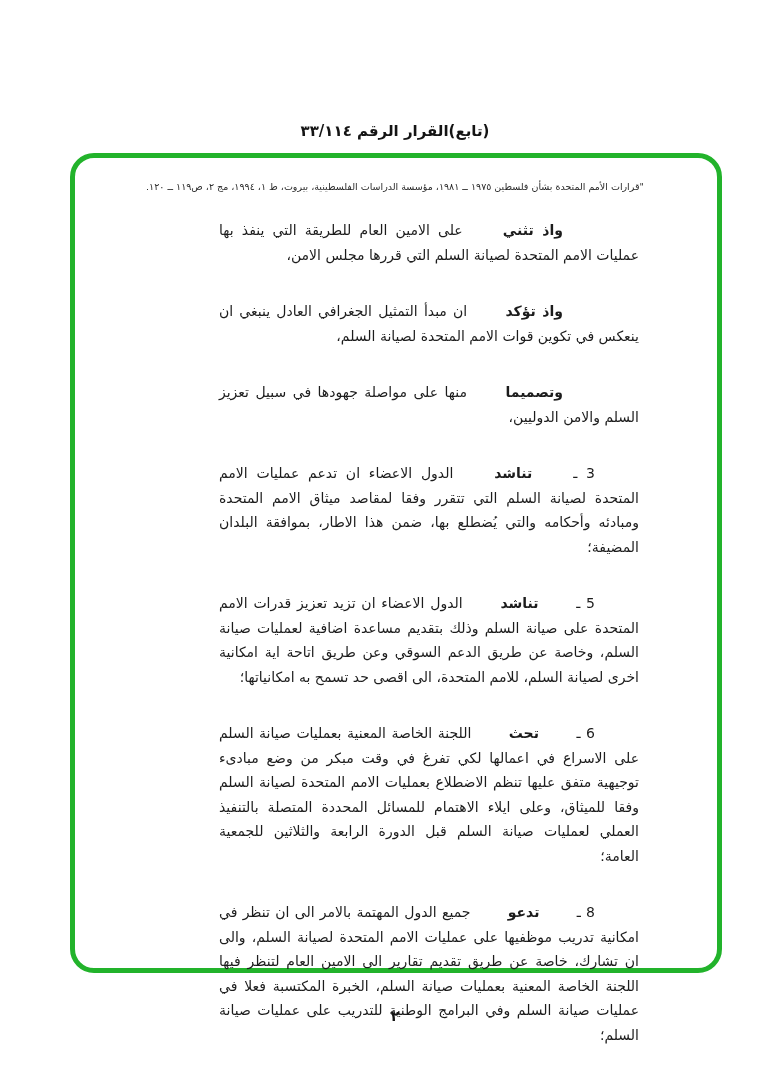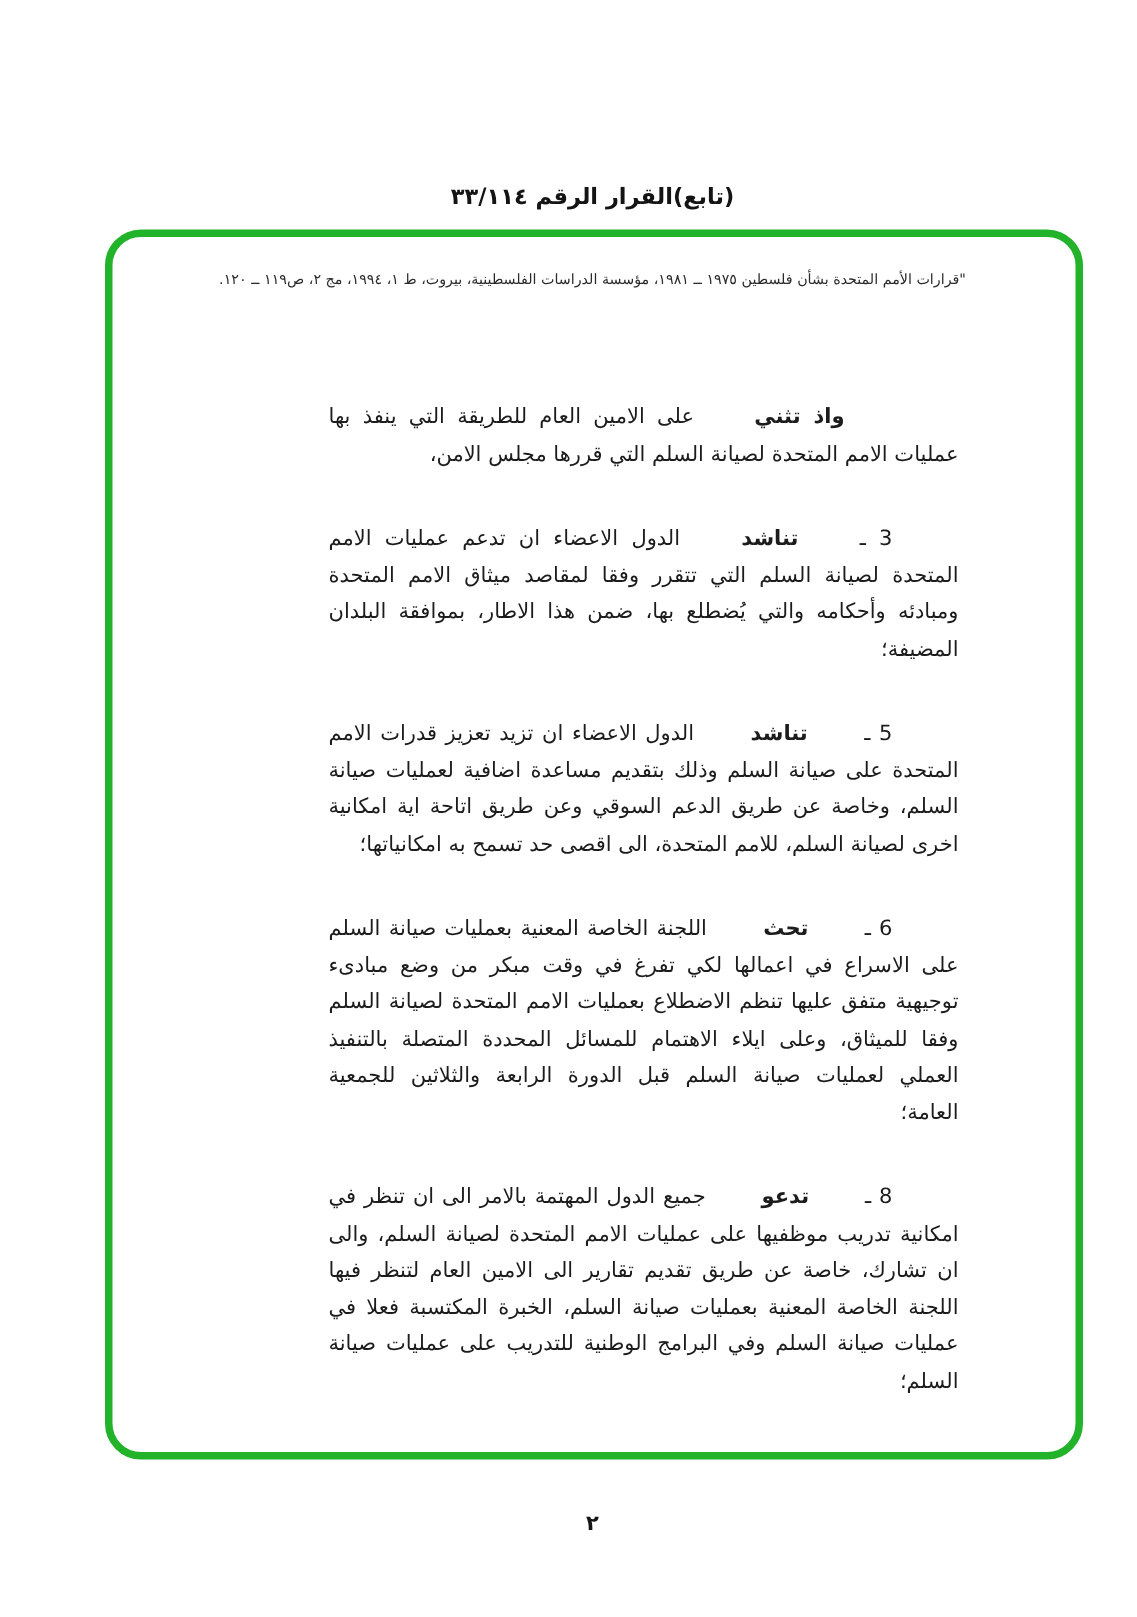--- a/index.html
+++ b/index.html
@@ -42,21 +42,20 @@
 
   .text-column {
     position:absolute;
     top:28px; right:46px;
     width:484px;
     direction:rtl;
     text-align:justify;
     font-size:14px;
     line-height:24.5px;
     color:#1c1c1c;
-    margin-top:48px;
   }
   .text-column p {
     text-indent:28px;
     margin:0;
   }
   .text-column b { font-weight:bold; }
 
   .page-number {
     position:absolute;
     top:976px; left:0; right:0;
@@ -76,21 +75,23 @@
     <div class="doc-title">(تابع)القرار الرقم ٣٣/١١٤</div>
     <div class="doc-citation">"قرارات الأمم المتحدة بشأن فلسطين ١٩٧٥ ــ ١٩٨١، مؤسسة الدراسات الفلسطينية، بيروت، ط ١، ١٩٩٤، مج ٢، ص١١٩ ــ ١٢٠.</div>
   </header>
 
   <div class="green-box" style="border-color: rgb(34, 179, 43);">
     <div class="text-column">
 
       <p><span></span><b>واذ تثني</b><span> على الامين العام للطريقة التي ينفذ بها عمليات الامم المتحدة لصيانة السلم التي قررها مجلس الامن،</span></p>
 
 
+      <p><span></span><b>واذ تؤكد</b><span> ان مبدأ التمثيل الجغرافي العادل ينبغي ان ينعكس في تكوين قوات الامم المتحدة لصيانة السلم،</span></p>
 
+      <p><span></span><b>وتصميما</b><span> منها على مواصلة جهودها في سبيل تعزيز السلم والامن الدوليين،</span></p>
 
       <p><span>3 ـ </span><b>تناشد</b><span> الدول الاعضاء ان تدعم عمليات الامم المتحدة لصيانة السلم التي تتقرر وفقا لمقاصد ميثاق الامم المتحدة ومبادئه وأحكامه والتي يُضطلع بها، ضمن هذا الاطار، بموافقة البلدان المضيفة؛</span></p>
 
 
       <p><span>5 ـ </span><b>تناشد</b><span> الدول الاعضاء ان تزيد تعزيز قدرات الامم المتحدة على صيانة السلم وذلك بتقديم مساعدة اضافية لعمليات صيانة السلم، وخاصة عن طريق الدعم السوقي وعن طريق اتاحة اية امكانية اخرى لصيانة السلم، للامم المتحدة، الى اقصى حد تسمح به امكانياتها؛</span></p>
 
       <p><span>6 ـ </span><b>تحث</b><span> اللجنة الخاصة المعنية بعمليات صيانة السلم على الاسراع في اعمالها لكي تفرغ في وقت مبكر من وضع مبادىء توجيهية متفق عليها تنظم الاضطلاع بعمليات الامم المتحدة لصيانة السلم وفقا للميثاق، وعلى ايلاء الاهتمام للمسائل المحددة المتصلة بالتنفيذ العملي لعمليات صيانة السلم قبل الدورة الرابعة والثلاثين للجمعية العامة؛</span></p>
 
       <p><span>8 ـ </span><b>تدعو</b><span> جميع الدول المهتمة بالامر الى ان تنظر في امكانية تدريب موظفيها على عمليات الامم المتحدة لصيانة السلم، والى ان تشارك، خاصة عن طريق تقديم تقارير الى الامين العام لتنظر فيها اللجنة الخاصة المعنية بعمليات صيانة السلم، الخبرة المكتسبة فعلا في عمليات صيانة السلم وفي البرامج الوطنية للتدريب على عمليات صيانة السلم؛</span></p>
 

